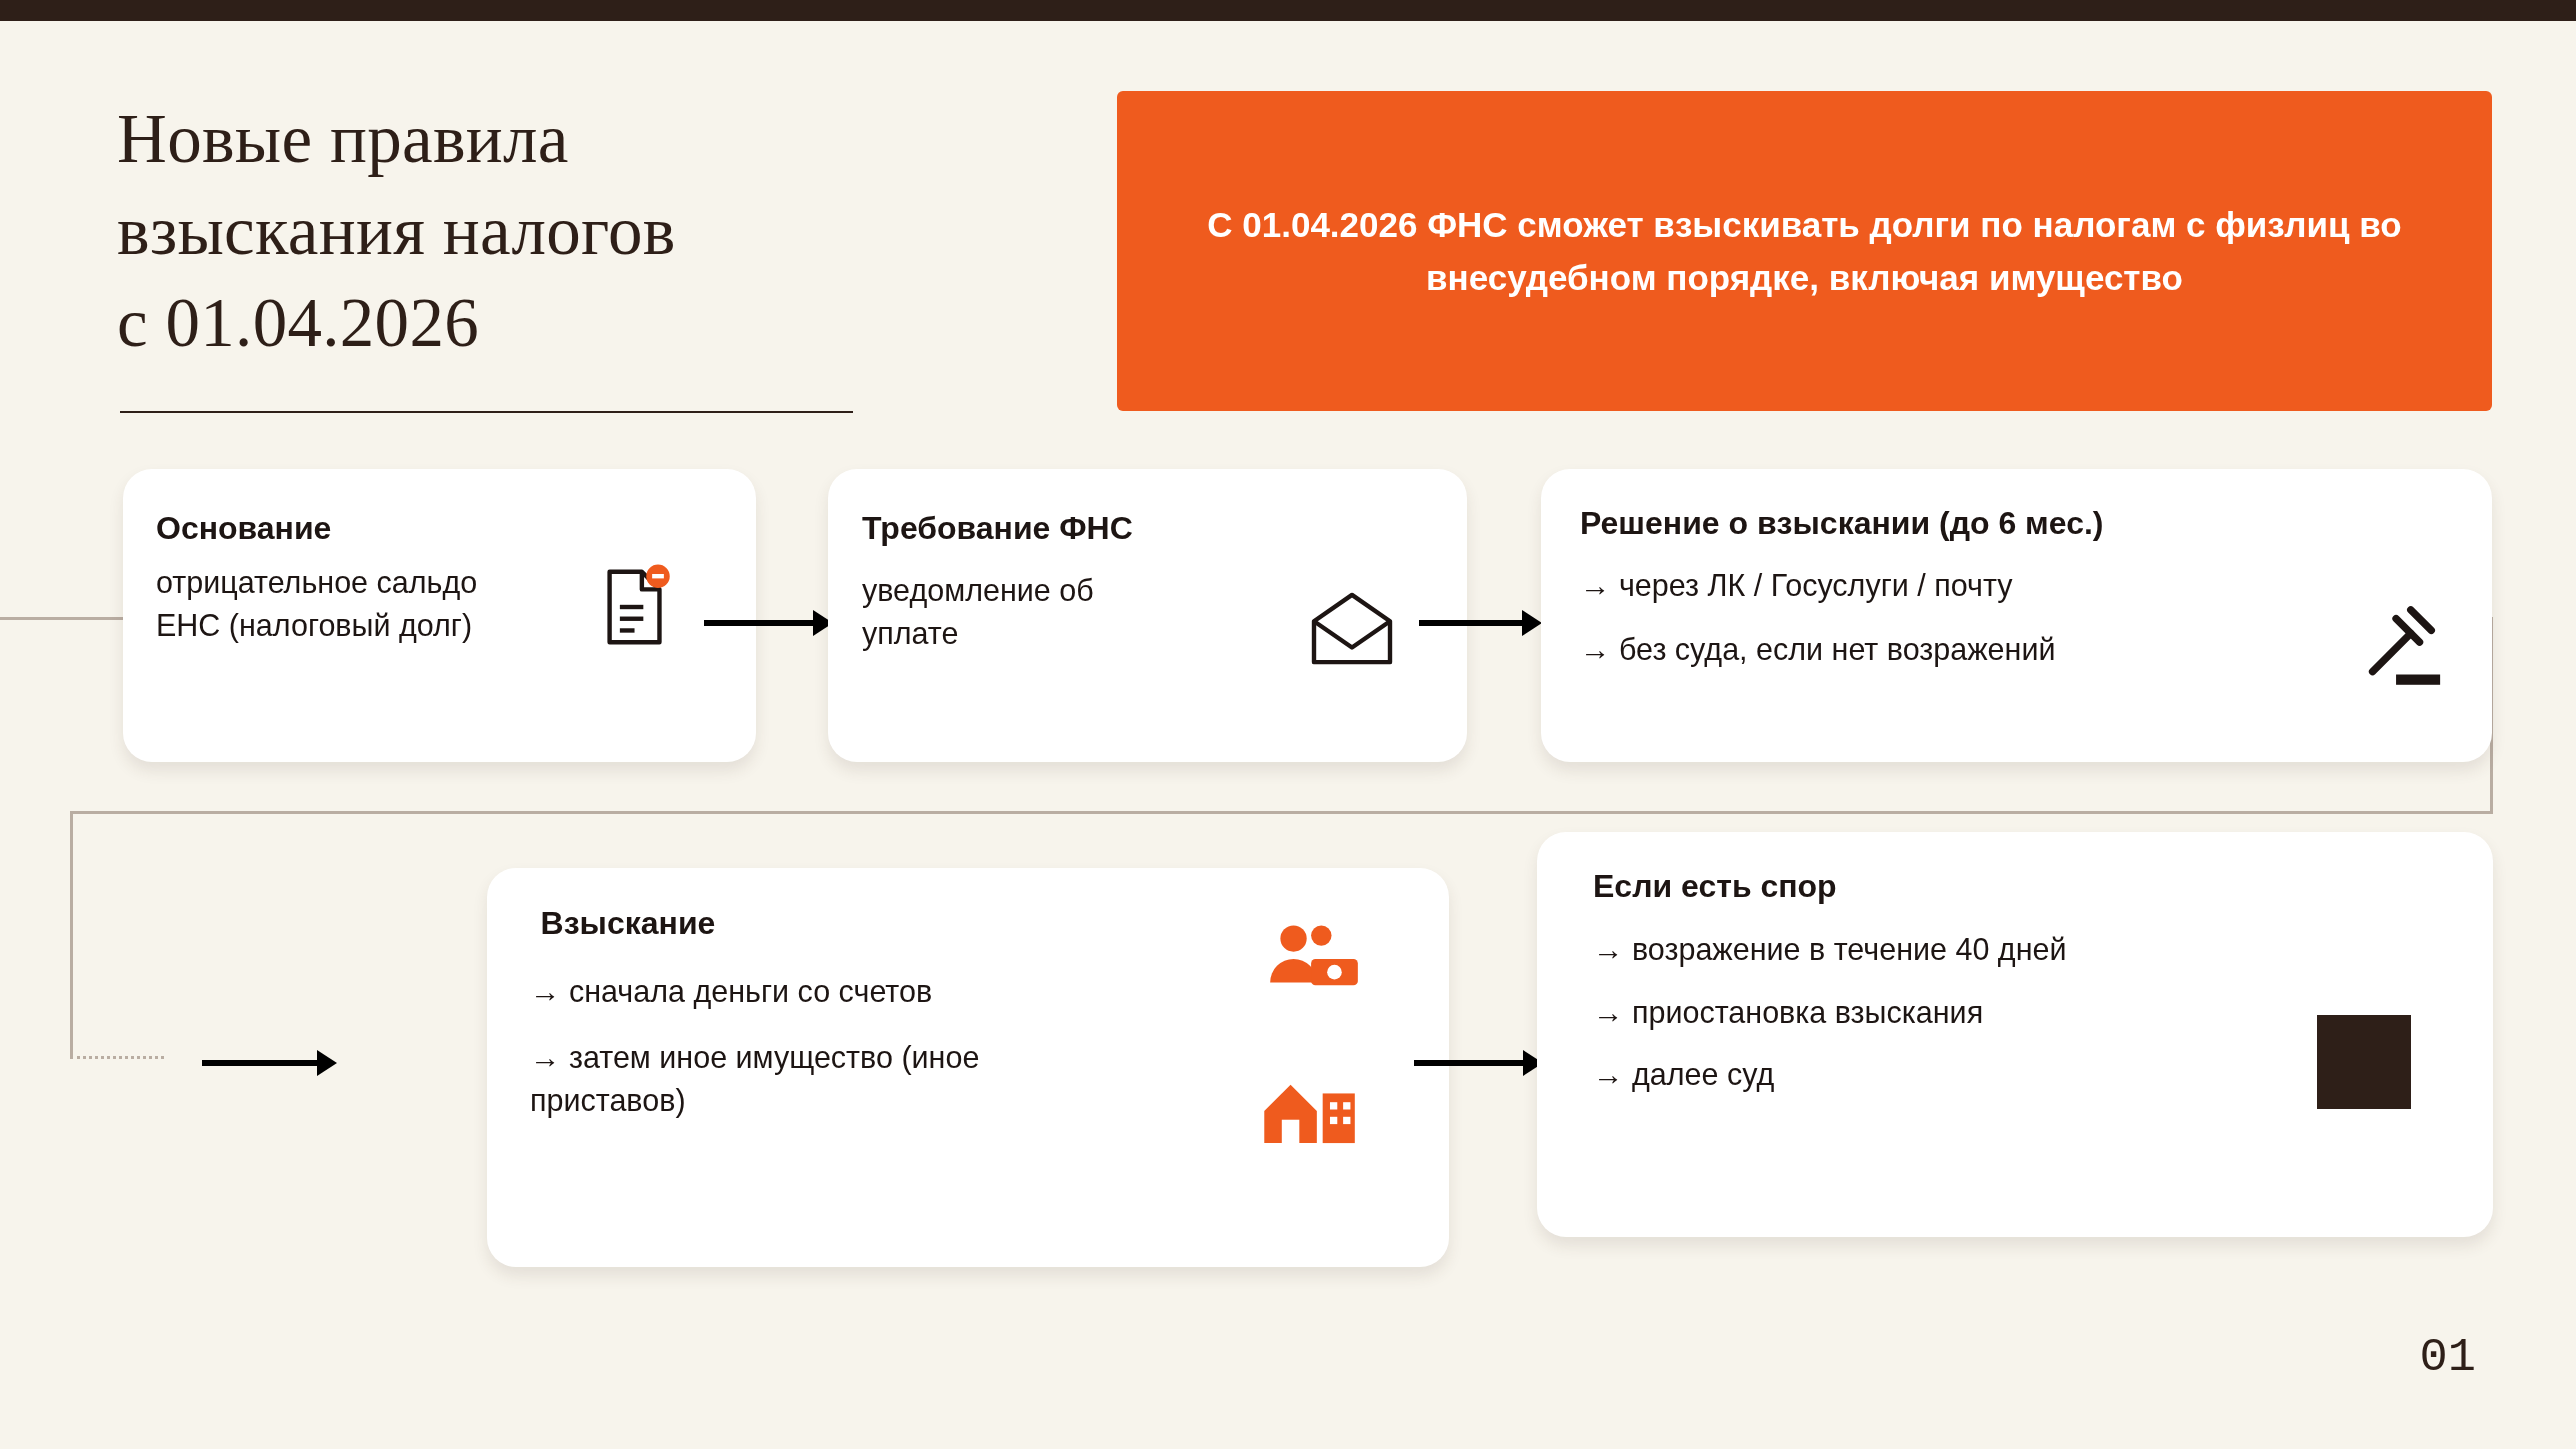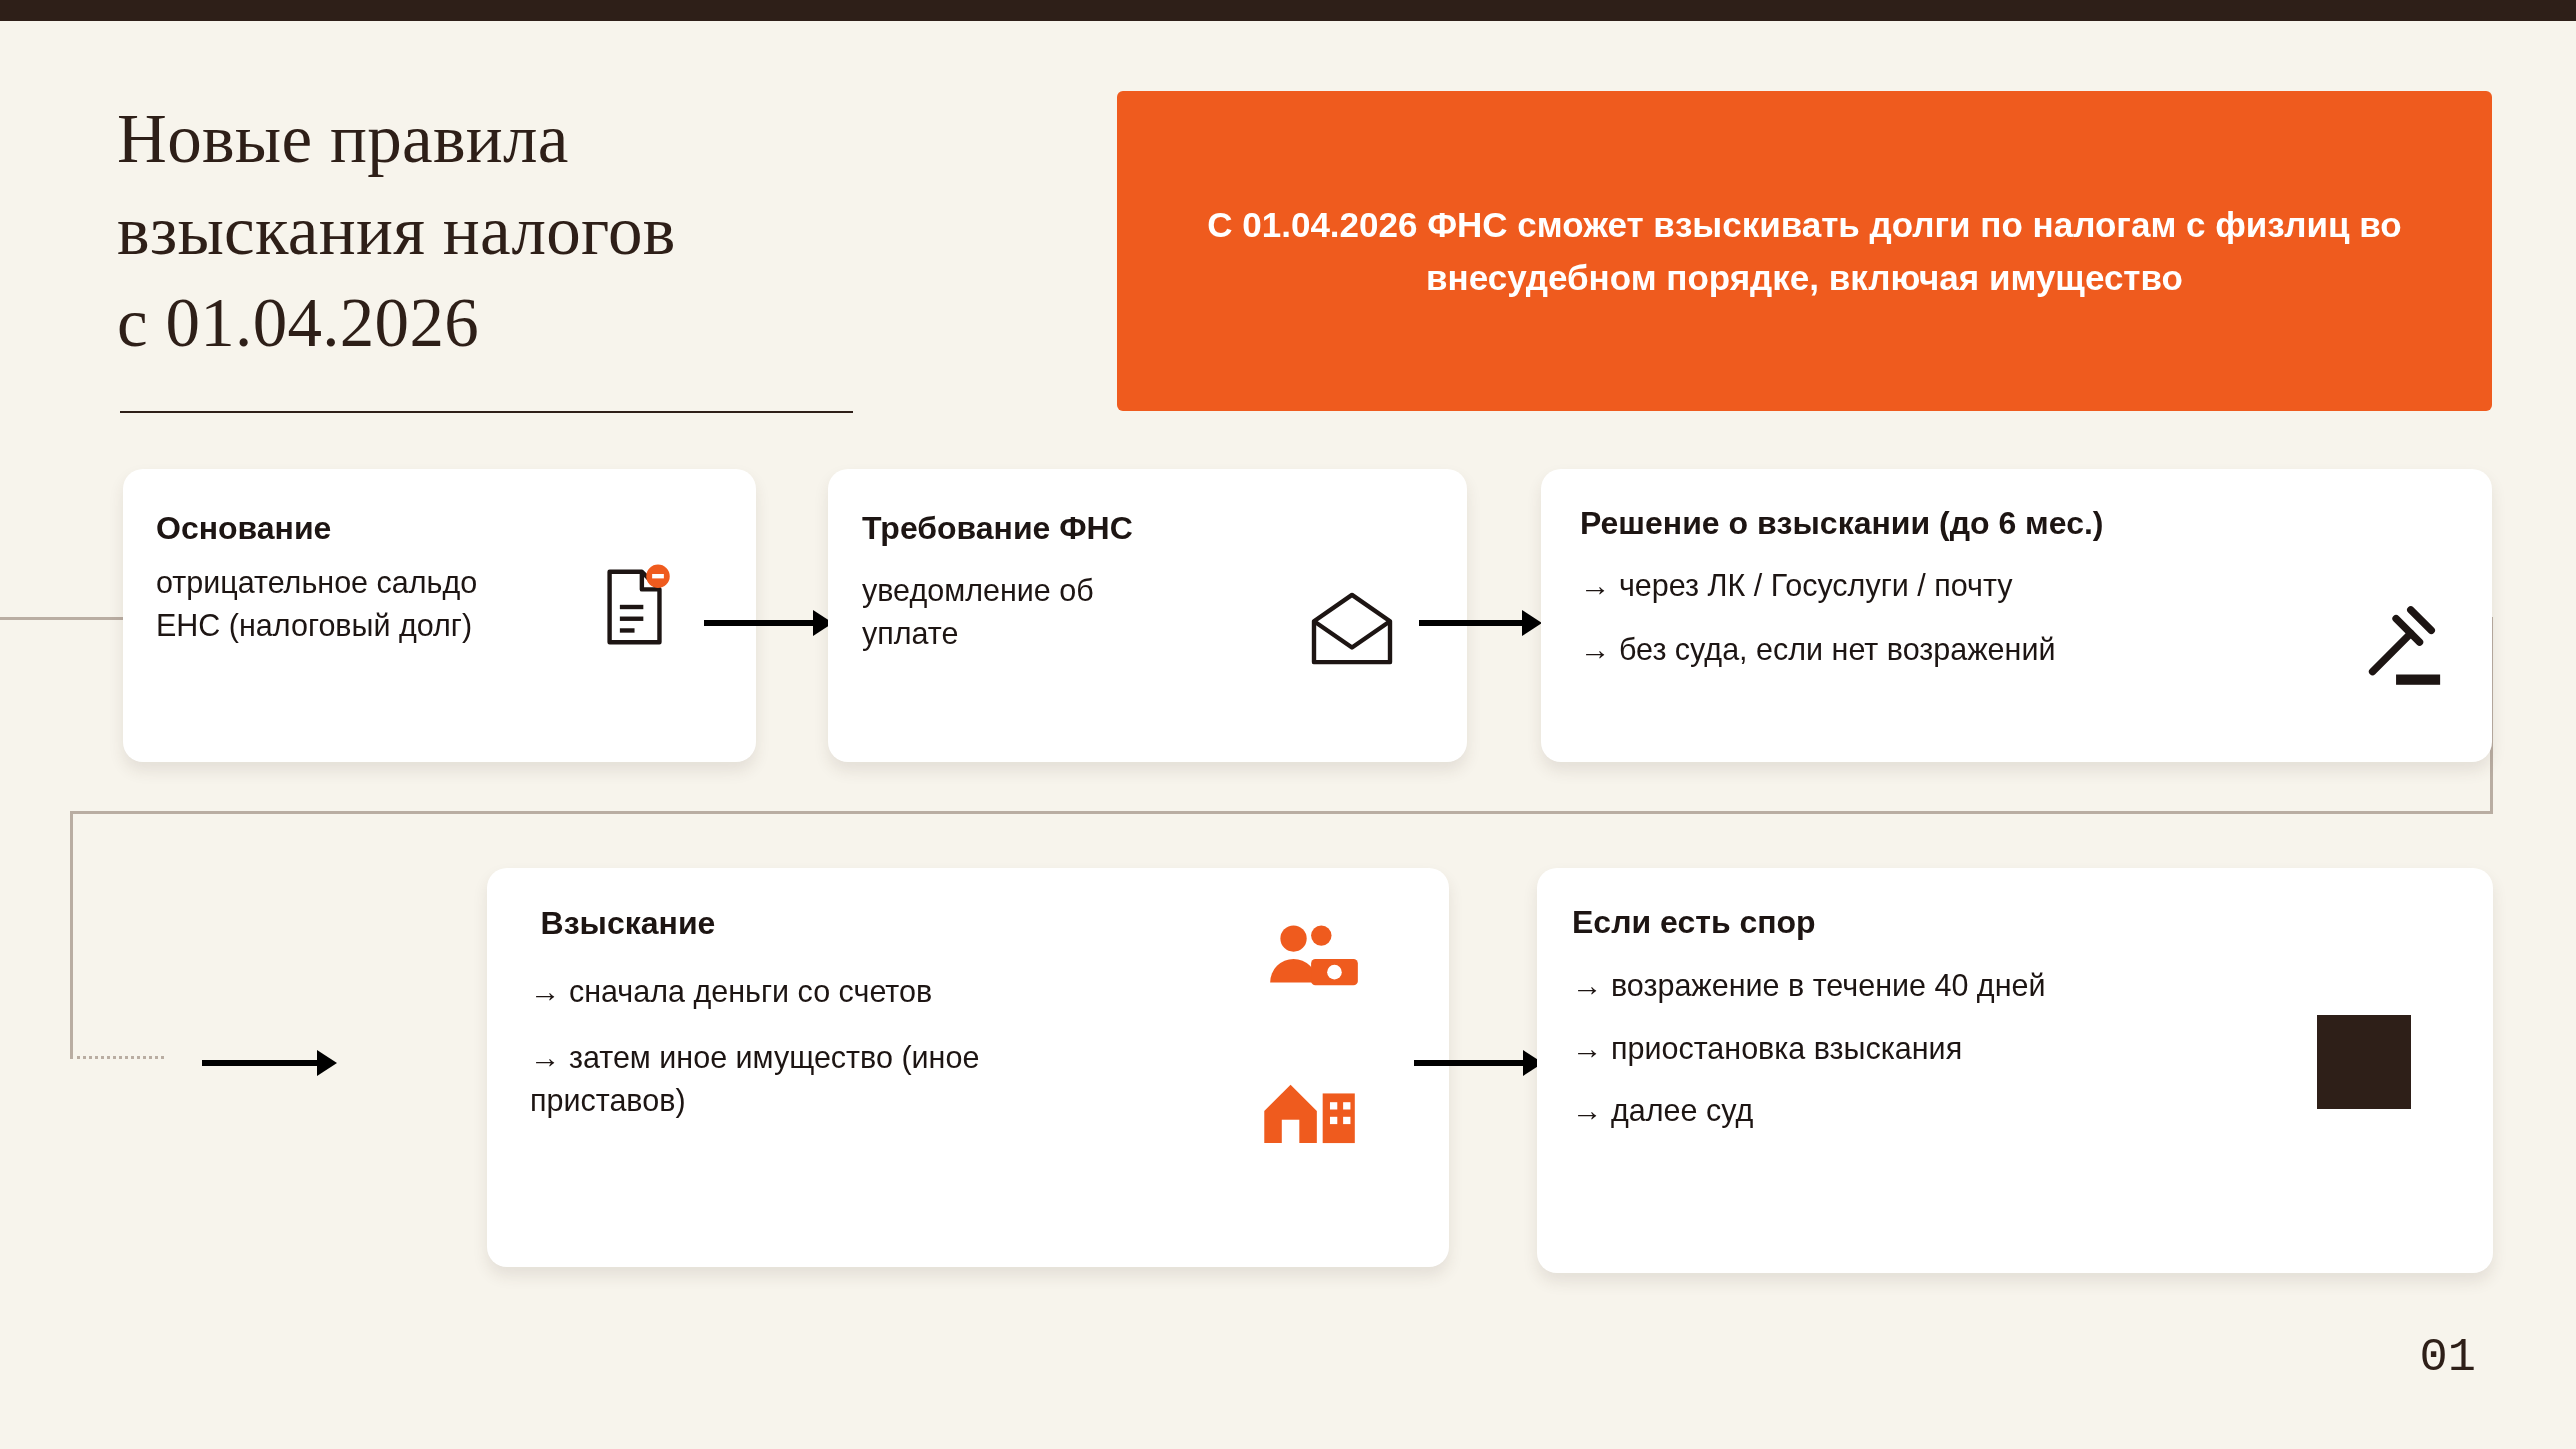--- a/index.html
+++ b/index.html
@@ -65,21 +65,21 @@
     color: #ffffff;
     font-size: 35px;
     line-height: 1.52;
     font-weight: bold;
     text-align: center;
   }
   
   .card {
     position: absolute;
     background: #ffffff;
-    border-radius: 20px;
+    border-radius: 29px;
     box-shadow: 0 8.2px 15.2px rgba(70,50,35,0.10);
     box-sizing: border-box;
   }
   .card-title {
     font-size: 32px;
     font-weight: bold;
     color: #1d1513;
     line-height: 1.25;
   }
   .card-body {
@@ -126,24 +126,24 @@
     top: 868px;
     width: 962px;
     height: 399px;
     padding: 35px 43px;
   }
   #card-collection .card-title { margin-bottom: 27px; margin-left: 10.6px;}
   #card-collection .card-line { margin-bottom: 23.5px; }
   
   #card-dispute {
     left: 1537px;
-    top: 868px;
+    top: 832px;
     width: 956px;
     height: 405px;
-    padding: 34px 35px;
+    padding: 34px 56px;
   }
   #card-dispute .card-title { margin-bottom: 22px; }
   #card-dispute .card-line { margin-bottom: 20px; }
 
   
   .arrow {
     position: absolute;
     display: flex;
     align-items: center;
   }

